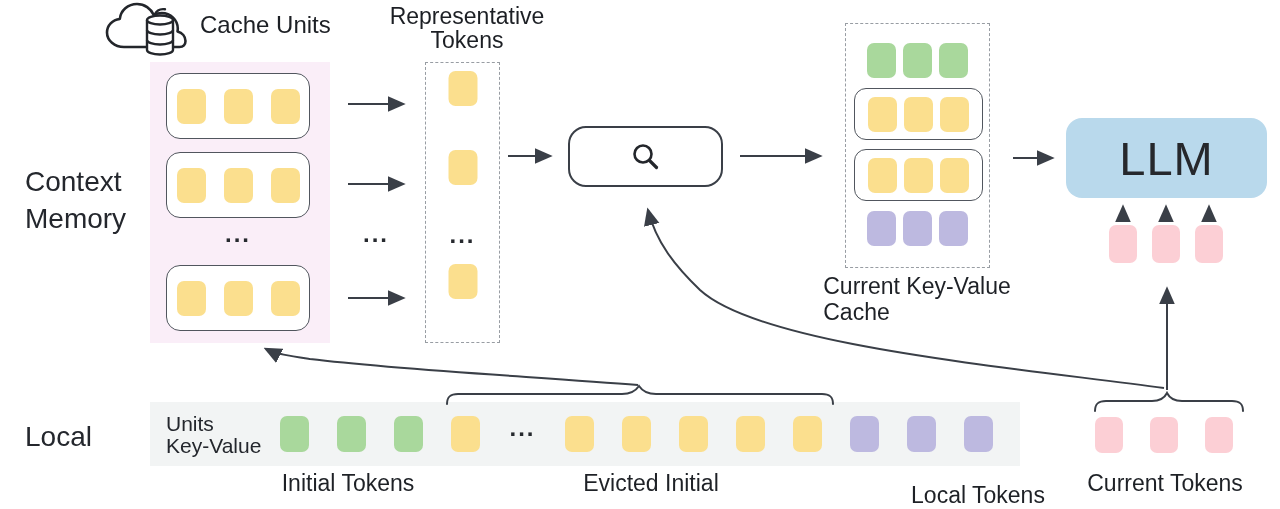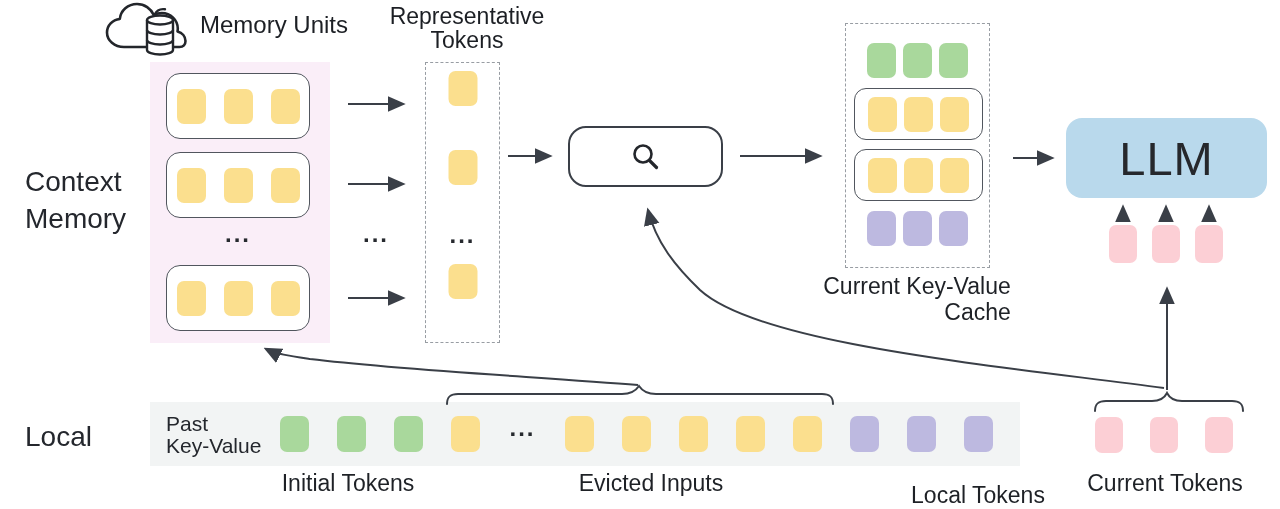--- a/index.html
+++ b/index.html
@@ -91,21 +91,21 @@
              C 41.5 4 48 8.5 50.8 15 C 53 13.8 55.8 13 58.8 13 C 67.6 13 74.8 20 74.8 28.6
              C 74.8 29.6 74.7 30.5 74.5 31.4 C 79.3 32.8 82.5 36.6 82.5 41 C 82.5 44.4 80.3 47 76.5 47 Z" fill="#ffffff" stroke="#23262b" stroke-width="2.6" stroke-linejoin="round"></path>
     <path d="M 51.5 14.8 C 53.5 10.8 57.5 8.6 62 9.3" fill="none" stroke="#23262b" stroke-width="2.4" stroke-linecap="round"></path>
     <path d="M 44 20 L 44 50 A 13 4.5 0 0 0 70 50 L 70 20 A 13 4.5 0 0 0 44 20 Z" fill="#ffffff" stroke="none"></path>
     <path d="M 44 20 V 50 A 13 4.5 0 0 0 70 50 V 20" fill="none" stroke="#23262b" stroke-width="2.4"></path>
     <ellipse cx="57" cy="20" rx="13" ry="4.5" fill="#ffffff" stroke="#23262b" stroke-width="2.4"></ellipse>
     <path d="M 44 30 A 13 4.5 0 0 0 70 30" fill="none" stroke="#23262b" stroke-width="2.4"></path>
     <path d="M 44 40 A 13 4.5 0 0 0 70 40" fill="none" stroke="#23262b" stroke-width="2.4"></path>
   </svg>
 
-  <div class="abs" style="left:200px;top:11px;font-size:24px;">Memory Units</div>
+  <div class="abs" style="left:200px;top:11px;font-size:24px;">Cache Units</div>
 
   <div class="abs prelines" style="left:467px;top:4px;font-size:23px;line-height:24px;text-align:center;transform:translateX(-50%);">Representative
 Tokens</div>
 
   <div class="abs" id="memory-panel">
     <div class="unit-box" style="top:11px;">
         <div class="token" style="background: rgb(251, 223, 142);"></div>
         <div class="token" style="background: rgb(251, 223, 142);"></div>
         <div class="token" style="background: rgb(251, 223, 142);"></div>
       </div>
@@ -158,34 +158,34 @@
         <div class="token" style="background: rgb(251, 223, 142);"></div>
         <div class="token" style="background: rgb(251, 223, 142);"></div>
         <div class="token" style="background: rgb(251, 223, 142);"></div>
       </div>
     <div class="cache-row" style="top:187px;">
         <div class="token" style="background: rgb(189, 185, 224);"></div>
         <div class="token" style="background: rgb(189, 185, 224);"></div>
         <div class="token" style="background: rgb(189, 185, 224);"></div>
       </div>
   </div>
-  <div class="abs caption prelines" style="left:917px;top:273px;text-align:right;transform:translateX(-50%);">Current Key-Value
+  <div class="abs caption prelines" style="left:917px;top:273px;text-align:left;transform:translateX(-50%);">Current Key-Value
 Cache</div>
 
   <div class="abs" id="llm-box">
     <span class="lbl">LLM</span>
   </div>
   <div class="abs trow" id="llm-input-tokens">
       <div class="token" style="background: rgb(252, 207, 213);"></div>
       <div class="token" style="background: rgb(252, 207, 213);"></div>
       <div class="token" style="background: rgb(252, 207, 213);"></div>
     </div>
 
   <div class="abs" id="input-strip"></div>
-  <div class="abs prelines" id="past-kv-label">Past
+  <div class="abs prelines" id="past-kv-label">Units
 Key-Value</div>
   <div class="abs trow" id="input-sequence">
       <div class="token" style="background: rgb(169, 216, 156);"></div>
       <div class="token" style="background: rgb(169, 216, 156);"></div>
       <div class="token" style="background: rgb(169, 216, 156);"></div>
       <div class="token" style="background: rgb(251, 223, 142);"></div>
       <div class="dots">...</div>
       <div class="token" style="background: rgb(251, 223, 142);"></div>
       <div class="token" style="background: rgb(251, 223, 142);"></div>
       <div class="token" style="background: rgb(251, 223, 142);"></div>
@@ -195,21 +195,21 @@
       <div class="token" style="background: rgb(189, 185, 224);"></div>
       <div class="token" style="background: rgb(189, 185, 224);"></div>
     </div>
   <div class="abs trow" id="current-token-row">
       <div class="token" style="background: rgb(252, 207, 213);"></div>
       <div class="token" style="background: rgb(252, 207, 213);"></div>
       <div class="token" style="background: rgb(252, 207, 213);"></div>
     </div>
 
   <div class="abs caption centered" style="left:348px;top:470px;">Initial Tokens</div>
-  <div class="abs caption centered" style="left:651px;top:470px;">Evicted Inputs</div>
+  <div class="abs caption centered" style="left:651px;top:470px;">Evicted Initial</div>
   <div class="abs caption centered" style="left:978px;top:470px;margin-top:12px;">Local Tokens</div>
   <div class="abs caption centered" style="left:1165px;top:470px;">Current Tokens</div>
 
   <svg class="abs" id="overlay" width="1280" height="509" viewBox="0 0 1280 509">
     <defs>
       <marker id="ah" viewBox="0 0 10 10" refX="8.5" refY="5" markerWidth="9" markerHeight="9" orient="auto-start-reverse">
         <path d="M0,0.6 L10,5 L0,9.4 z" fill="#3a3f47"></path>
       </marker>
     </defs>
 

